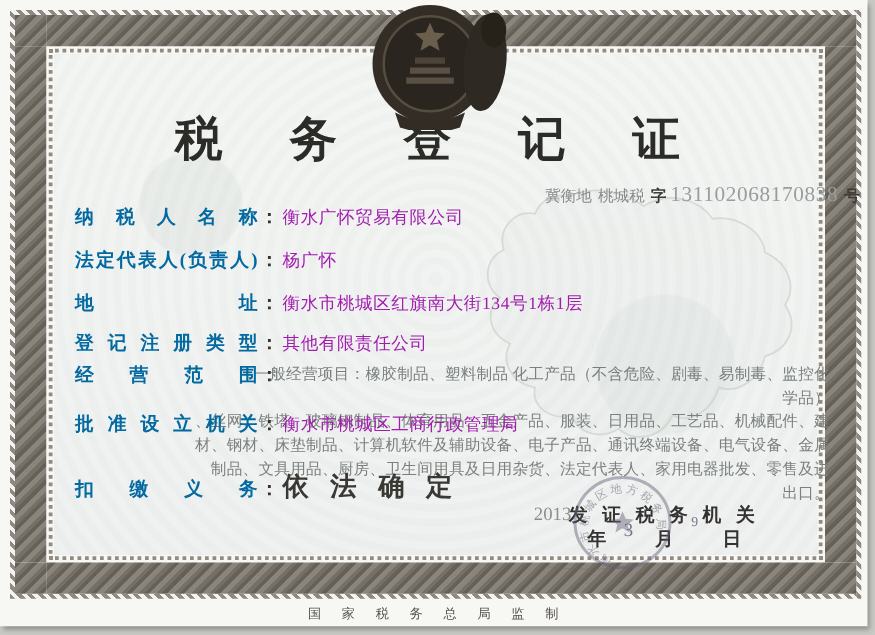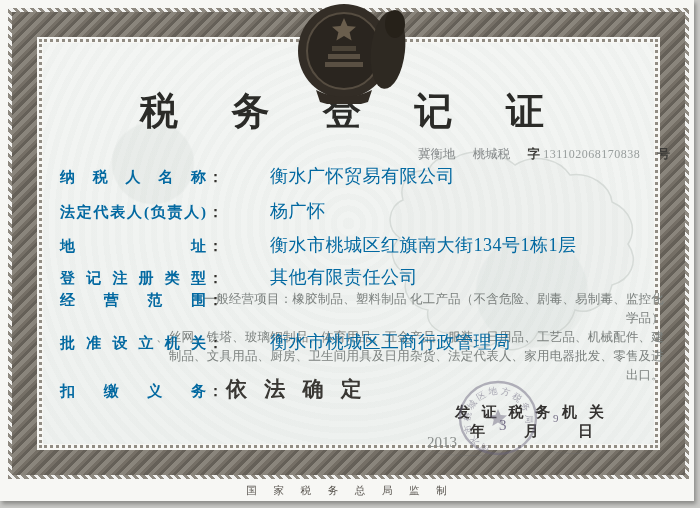--- a/index.html
+++ b/index.html
@@ -19,30 +19,30 @@
       radial-gradient(circle at 18% 30%, rgba(196,204,200,.20) 0 40px, transparent 42px),
       radial-gradient(circle at 80% 62%, rgba(196,204,200,.16) 0 55px, transparent 57px),
       repeating-radial-gradient(circle at 50% 45%, rgba(188,196,192,.07) 0 6px, rgba(255,255,255,0) 6px 12px),
       linear-gradient(#f3f5f3,#eef1ef);}
   
   .emblem{position:absolute;left:296px;top:2px;width:112px;height:102px;z-index:6;}
   
   .title{position:absolute;left:0;top:86px;width:700px;text-align:center;
     font-size:38px;font-weight:bold;color:#2b2b28;letter-spacing:22px;padding-left:6px;box-sizing:border-box;z-index:4;}
   
-  .serial{position:absolute;left:418px;top:146px;width:252px;display:flex;justify-content:space-between;
+  .serial{position:absolute;left:436px;top:146px;width:252px;display:flex;justify-content:space-between;
     align-items:baseline;font-size:12.5px;color:#85898a;z-index:4;}
   .serial .dk{color:#3d3c39;font-weight:bold;}
-  .serial .num{color:#979d9c;letter-spacing:.5px;font-size:12px;}
+  .serial .num{color:#979d9c;letter-spacing:.5px;font-size:17px;}
   
   .row{position:absolute;left:60px;z-index:4;white-space:nowrap;}
   .lbl{display:inline-block;width:146px;font-size:15px;font-weight:bold;color:#0369a1;
     text-align:justify;text-align-last:justify;vertical-align:baseline;}
   .colon{font-size:15px;font-weight:bold;color:#35332f;margin:0 3px 0 2px;}
-  .val{font-size:18px;color:#0369a1;letter-spacing:.5px;margin-left:44px;}
+  .val{font-size:14px;color:#a21caf;letter-spacing:.5px;}
   .val-dark{font-size:21px;font-weight:bold;color:#3a3834;letter-spacing:6px;}
   .scope{position:absolute;left:150px;top:290px;width:514px;z-index:3;
     font-size:12.5px;line-height:19px;color:#7b807e;letter-spacing:.2px;text-align:right;}
   .scope .l0{text-indent:48px;}
   
   .issuer-heading{position:absolute;left:455px;top:403px;font-size:15px;font-weight:bold;color:#343230;
     letter-spacing:4px;z-index:4;}
   .date .unit{position:absolute;font-size:15px;font-weight:bold;color:#343230;z-index:4;}
   .date .num{position:absolute;color:#8a8e8c;font-size:15px;z-index:4;}
   .date .ink{color:#79738a;}
@@ -105,33 +105,34 @@
   </div>
   <div class="row" style="top:265px">
     <span class="lbl">登 记 注 册 类 型</span><span class="colon">：</span><span class="val">其他有限责任公司</span>
   </div>
   <div class="row" style="top:291px">
     <span class="lbl">经 营 范 围</span><span class="colon">：</span>
   </div>
   <div class="scope">
     <div class="l0">一般经营项目：橡胶制品、塑料制品 化工产品（不含危险、剧毒、易制毒、监控化学品）</div>
     <div>、丝网、铁塔、玻璃钢制品、体育用品、五金产品、服装、日用品、工艺品、机械配件、建</div>
+    <div>材、钢材、床垫制品、计算机软件及辅助设备、电子产品、通讯终端设备、电气设备、金属</div>
     <div>制品、文具用品、厨房、卫生间用具及日用杂货、法定代表人、家用电器批发、零售及进</div>
     <div>出口。</div>
   </div>
   <div class="row" style="top:330px">
     <span class="lbl">批 准 设 立 机 关</span><span class="colon">：</span><span class="val">衡水市桃城区工商行政管理局</span>
   </div>
   <div class="row" style="top:375px">
     <span class="lbl">扣 缴 义 务</span><span class="colon">：</span><span class="val-dark">依 法 确 定</span>
   </div>
 
   <div class="issuer-heading">发 证 税 务 机 关</div>
   <div class="date">
-    <span class="num" style="left:427px;top:434px">2013</span>
+    <span class="num" style="left:427px;top:404px">2013</span>
     <span class="unit" style="left:470px;top:422px">年</span>
     <span class="num ink" style="left:499px;top:417px">3</span>
     <span class="unit" style="left:524px;top:422px">月</span>
     <span class="num ink" style="left:553px;top:412px;font-size:11px">9</span>
     <span class="unit" style="left:578px;top:422px">日</span>
   </div>
 
   <svg class="seal" width="84" height="80" viewBox="0 0 84 80">
     <defs>
       <path id="sealArc" d="M 42,69 A 28,27 0 1 1 42.01,69"></path>

